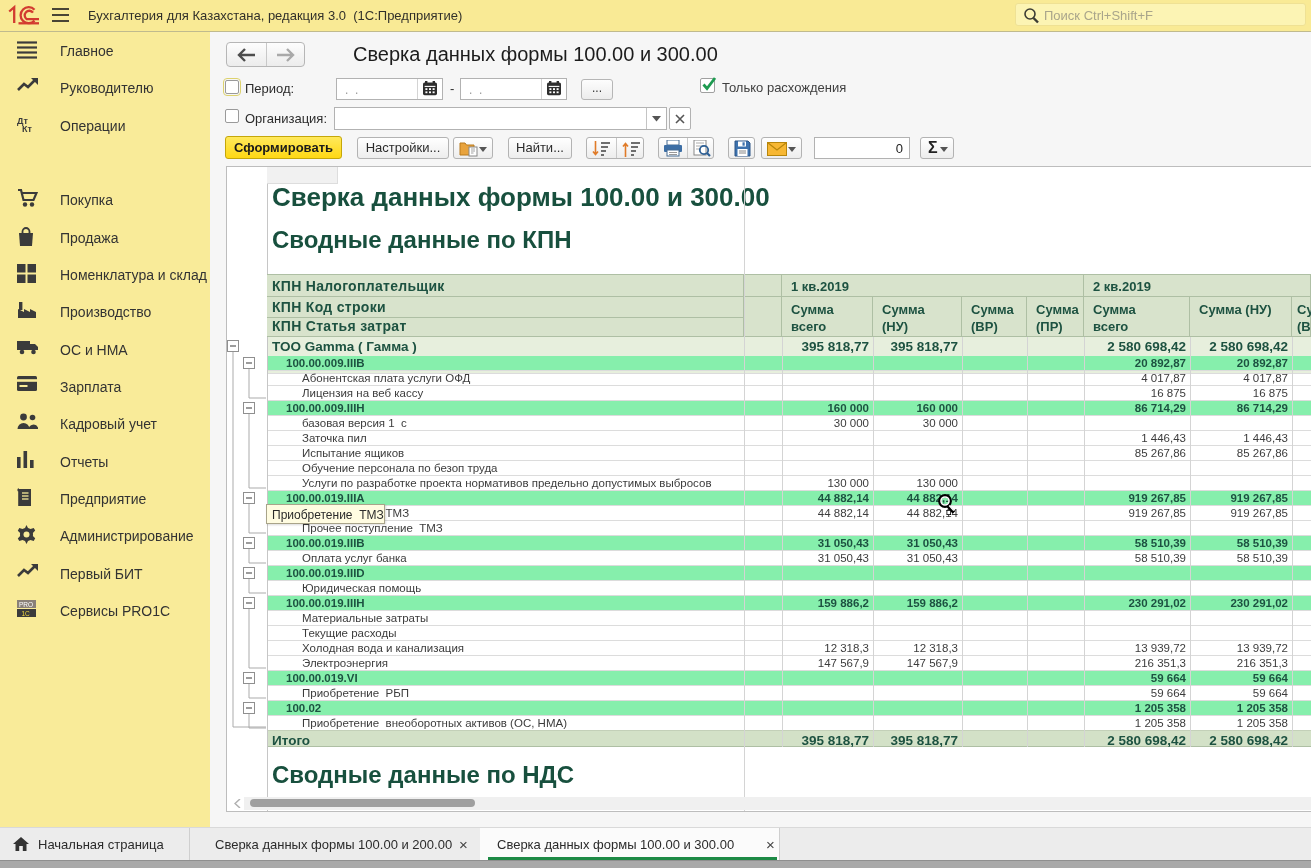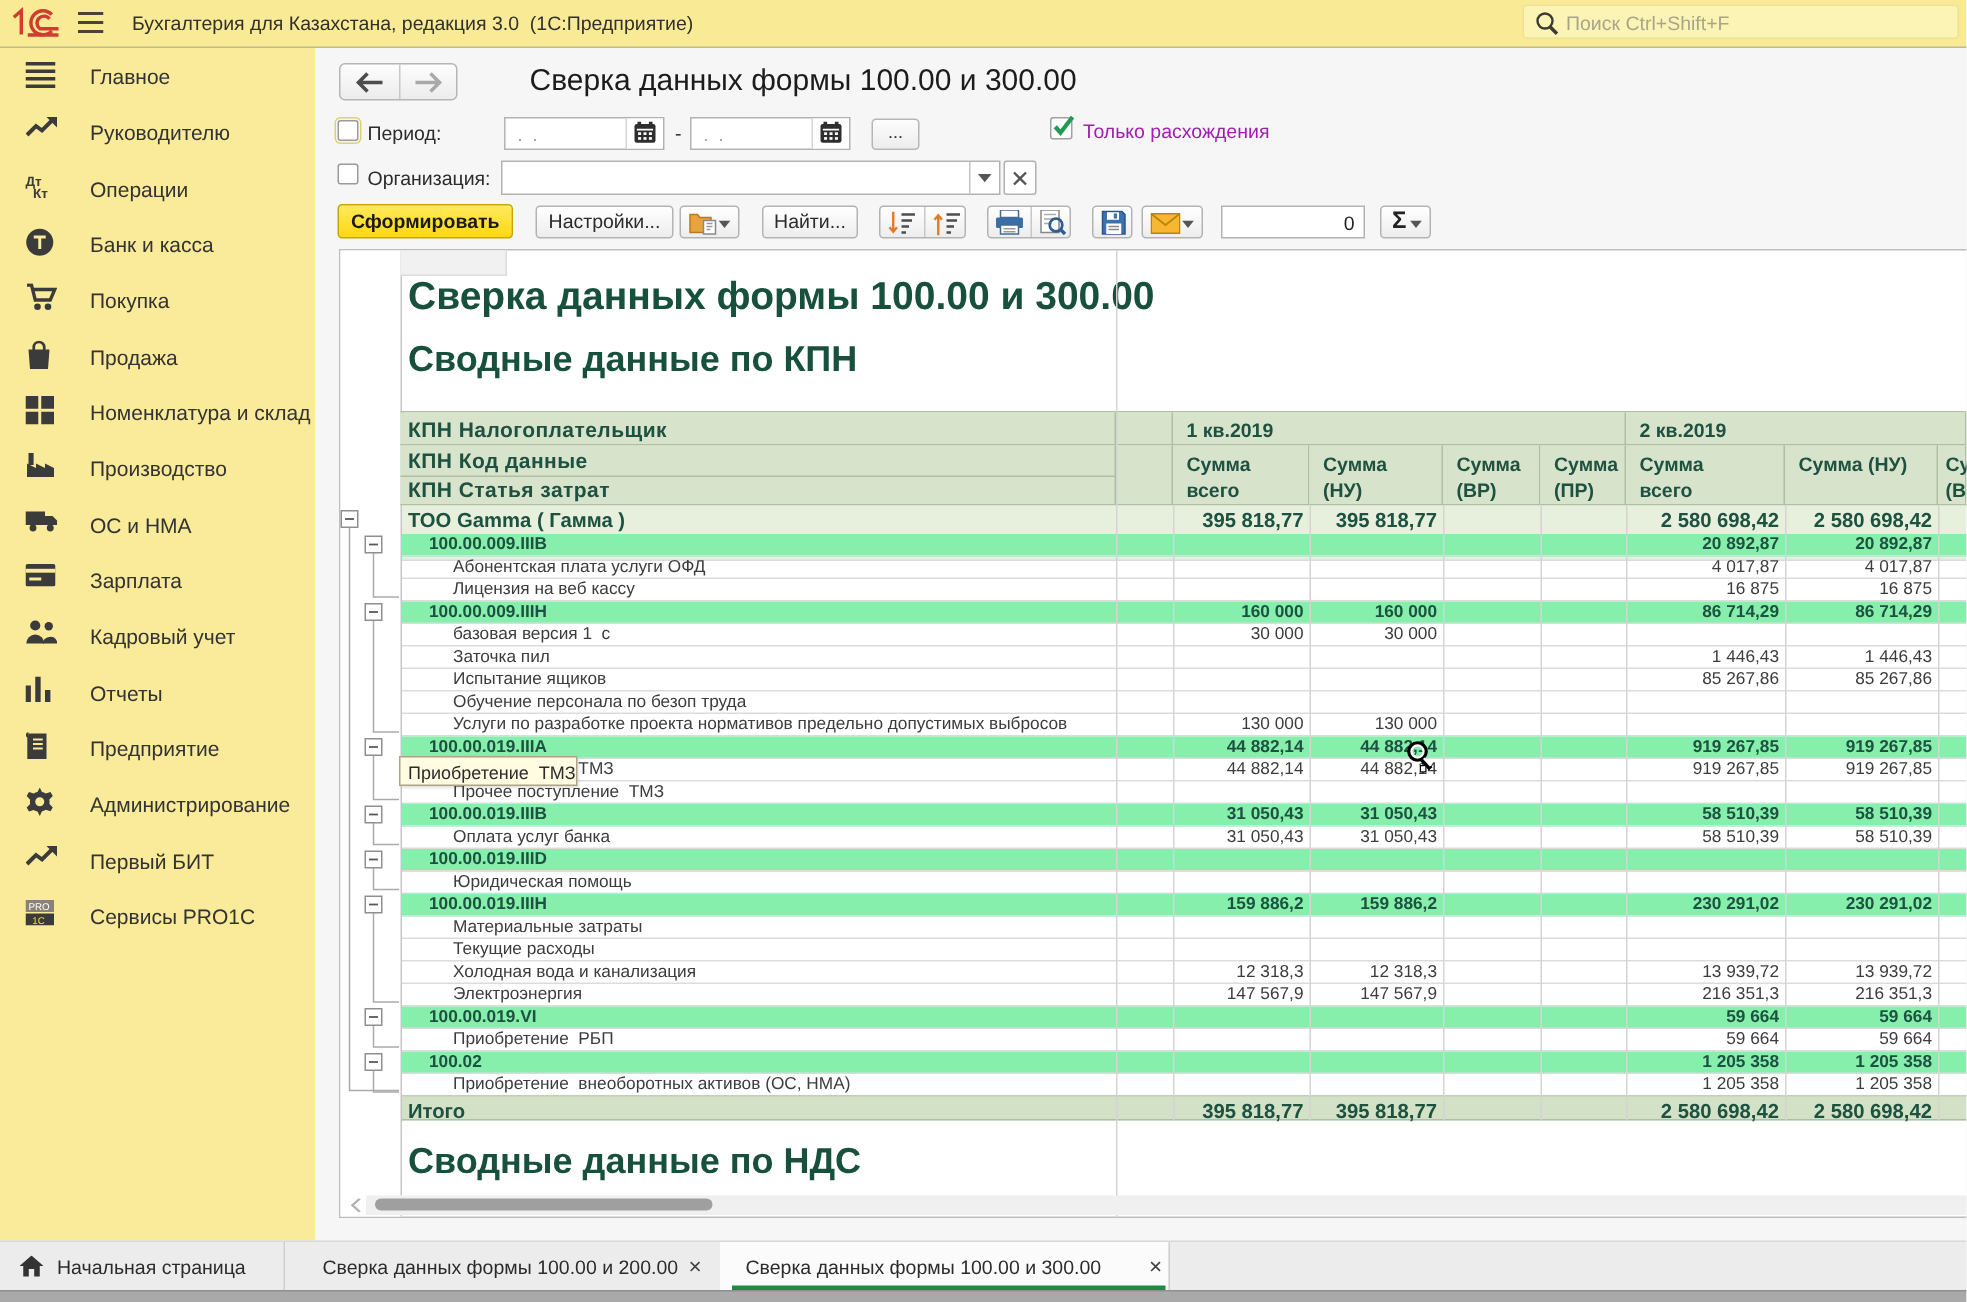--- a/index.html
+++ b/index.html
@@ -118,29 +118,20 @@
           <path d="M14 1 L21 1 L21 8 Z" fill="#3b3b3b"></path>
         </svg>
       </span>
       <span class="lb">Руководителю</span>
     </div>
 <div class="mi" style="top:79px">
       <span class="ic">
         <div style="font-size:9px;font-weight:bold;color:#3b3b3b;line-height:8px;margin-top:2px">Дт<br><span style="margin-left:5px">Кт</span></div>
       </span>
       <span class="lb">Операции</span>
-    </div>
-<div class="mi" style="top:116px">
-      <span class="ic">
-        <svg class="ico" width="19" height="19" viewBox="0 0 19 19">
-          <circle cx="9.5" cy="9.5" r="9" fill="#3b3b3b"></circle>
-          <path d="M5.5 6 H13.5 M9.5 6 V14" stroke="#f9eb99" stroke-width="2"></path>
-        </svg>
-      </span>
-      <span class="lb">Банк и касса</span>
     </div>
 <div class="mi" style="top:153px">
       <span class="ic">
         <svg class="ico" width="21" height="19" viewBox="0 0 21 19">
           <path d="M1 1 H4 L6.5 11 H16.5 L19.5 4 H5.5" fill="none" stroke="#3b3b3b" stroke-width="2.2"></path>
           <circle cx="8" cy="15.5" r="2.2" fill="#3b3b3b"></circle>
           <circle cx="15" cy="15.5" r="2.2" fill="#3b3b3b"></circle>
         </svg>
       </span>
       <span class="lb">Покупка</span>
@@ -312,21 +303,21 @@
           <rect x="10.6" y="10.4" width="2" height="1.8"></rect>
         </g>
       </svg></div>
 </div>
 <div id="btndots">...</div>
 <div class="cb" id="cbdif">
     <svg width="16" height="16" viewBox="0 0 16 16" style="position:absolute;left:0px;top:-3px">
       <path d="M2.5 8.5 L6 12.5 L14 2" fill="none" stroke="#1e9b51" stroke-width="2.8"></path>
     </svg>
   </div>
-<span class="flab" style="left:722px;top:80px;color:#a21caf">Только расхождения</span>
+<span class="flab" style="left:722px;top:80px;color:#404040">Только расхождения</span>
 
 <div class="cb" id="cborg"></div>
 <span class="flab" style="left:245px;top:111px">Организация:</span>
 <div class="inp" style="left:334px;top:107px;width:333px;height:23px">
   <div style="position:absolute;right:0;top:0;width:20px;height:21px;border-left:1px solid #c4c4c4"><svg width="9" height="6" viewBox="0 0 9 6" style="margin:8px 0 0 5px">
         <path d="M0 0 L4.5 5.5 L9 0 Z" fill="#555"></path>
       </svg></div>
 </div>
 <div class="inp" style="left:669px;top:107px;width:22px;height:23px;border-radius:2px"><svg width="10" height="10" viewBox="0 0 10 10" style="margin:6px 0 0 5px">
       <path d="M1 1 L9 9 M9 1 L1 9" stroke="#555" stroke-width="1.6"></path>
@@ -426,21 +417,21 @@
 <div id="graycell"></div>
 <div id="t1">Сверка данных формы 100.00 и 300.00</div>
 <div id="t2">Сводные данные по КПН</div>
 <div id="t3">Сводные данные по НДС</div>
 
 <div style="position:absolute;left:267px;top:274px;width:1044px;height:1px;background:#aebfa4"></div>
 <div class="hc" style="left:267px;top:275px;width:477px;height:22px;padding-left:5px;padding-top:3px;font-size:14px;letter-spacing:0.3px">КПН Налогоплательщик</div>
 <div class="hc" style="left:744px;top:275px;width:38px;height:22px;padding-left:8px"></div>
 <div class="hc" style="left:782px;top:275px;width:302px;height:22px;padding-left:9px;padding-top:4px">1 кв.2019</div>
 <div class="hc" style="left:1084px;top:275px;width:227px;height:22px;padding-left:9px;padding-top:4px">2 кв.2019</div>
-<div class="hc" style="left:267px;top:297px;width:477px;height:21px;padding-left:5px;padding-top:2px;font-size:14px;letter-spacing:0.3px">КПН Код данные</div>
+<div class="hc" style="left:267px;top:297px;width:477px;height:21px;padding-left:5px;padding-top:2px;font-size:14px;letter-spacing:0.3px">КПН Код строки</div>
 <div class="hc" style="left:267px;top:318px;width:477px;height:19px;padding-left:5px;padding-top:0px;font-size:14px;letter-spacing:0.3px">КПН Статья затрат</div>
 <div class="hc" style="left:744px;top:297px;width:38px;height:40px;padding-left:8px"></div>
 <div class="hc" style="left:782px;top:297px;width:91px;height:40px;padding-left:9px;padding-top:4px;line-height:17px">Сумма<br>всего</div>
 <div class="hc" style="left:873px;top:297px;width:89px;height:40px;padding-left:9px;padding-top:4px;line-height:17px">Сумма<br>(НУ)</div>
 <div class="hc" style="left:962px;top:297px;width:65px;height:40px;padding-left:9px;padding-top:4px;line-height:17px">Сумма<br>(ВР)</div>
 <div class="hc" style="left:1027px;top:297px;width:57px;height:40px;padding-left:9px;padding-top:4px;line-height:17px">Сумма<br>(ПР)</div>
 <div class="hc" style="left:1084px;top:297px;width:106px;height:40px;padding-left:9px;padding-top:4px;line-height:17px">Сумма<br>всего</div>
 <div class="hc" style="left:1190px;top:297px;width:102px;height:40px;padding-left:9px;padding-top:4px;line-height:17px">Сумма (НУ)</div>
 <div class="hc" style="left:1292px;top:297px;width:19px;height:40px;padding-left:5px;padding-top:4px;line-height:17px">Су<br>(В</div>
 

